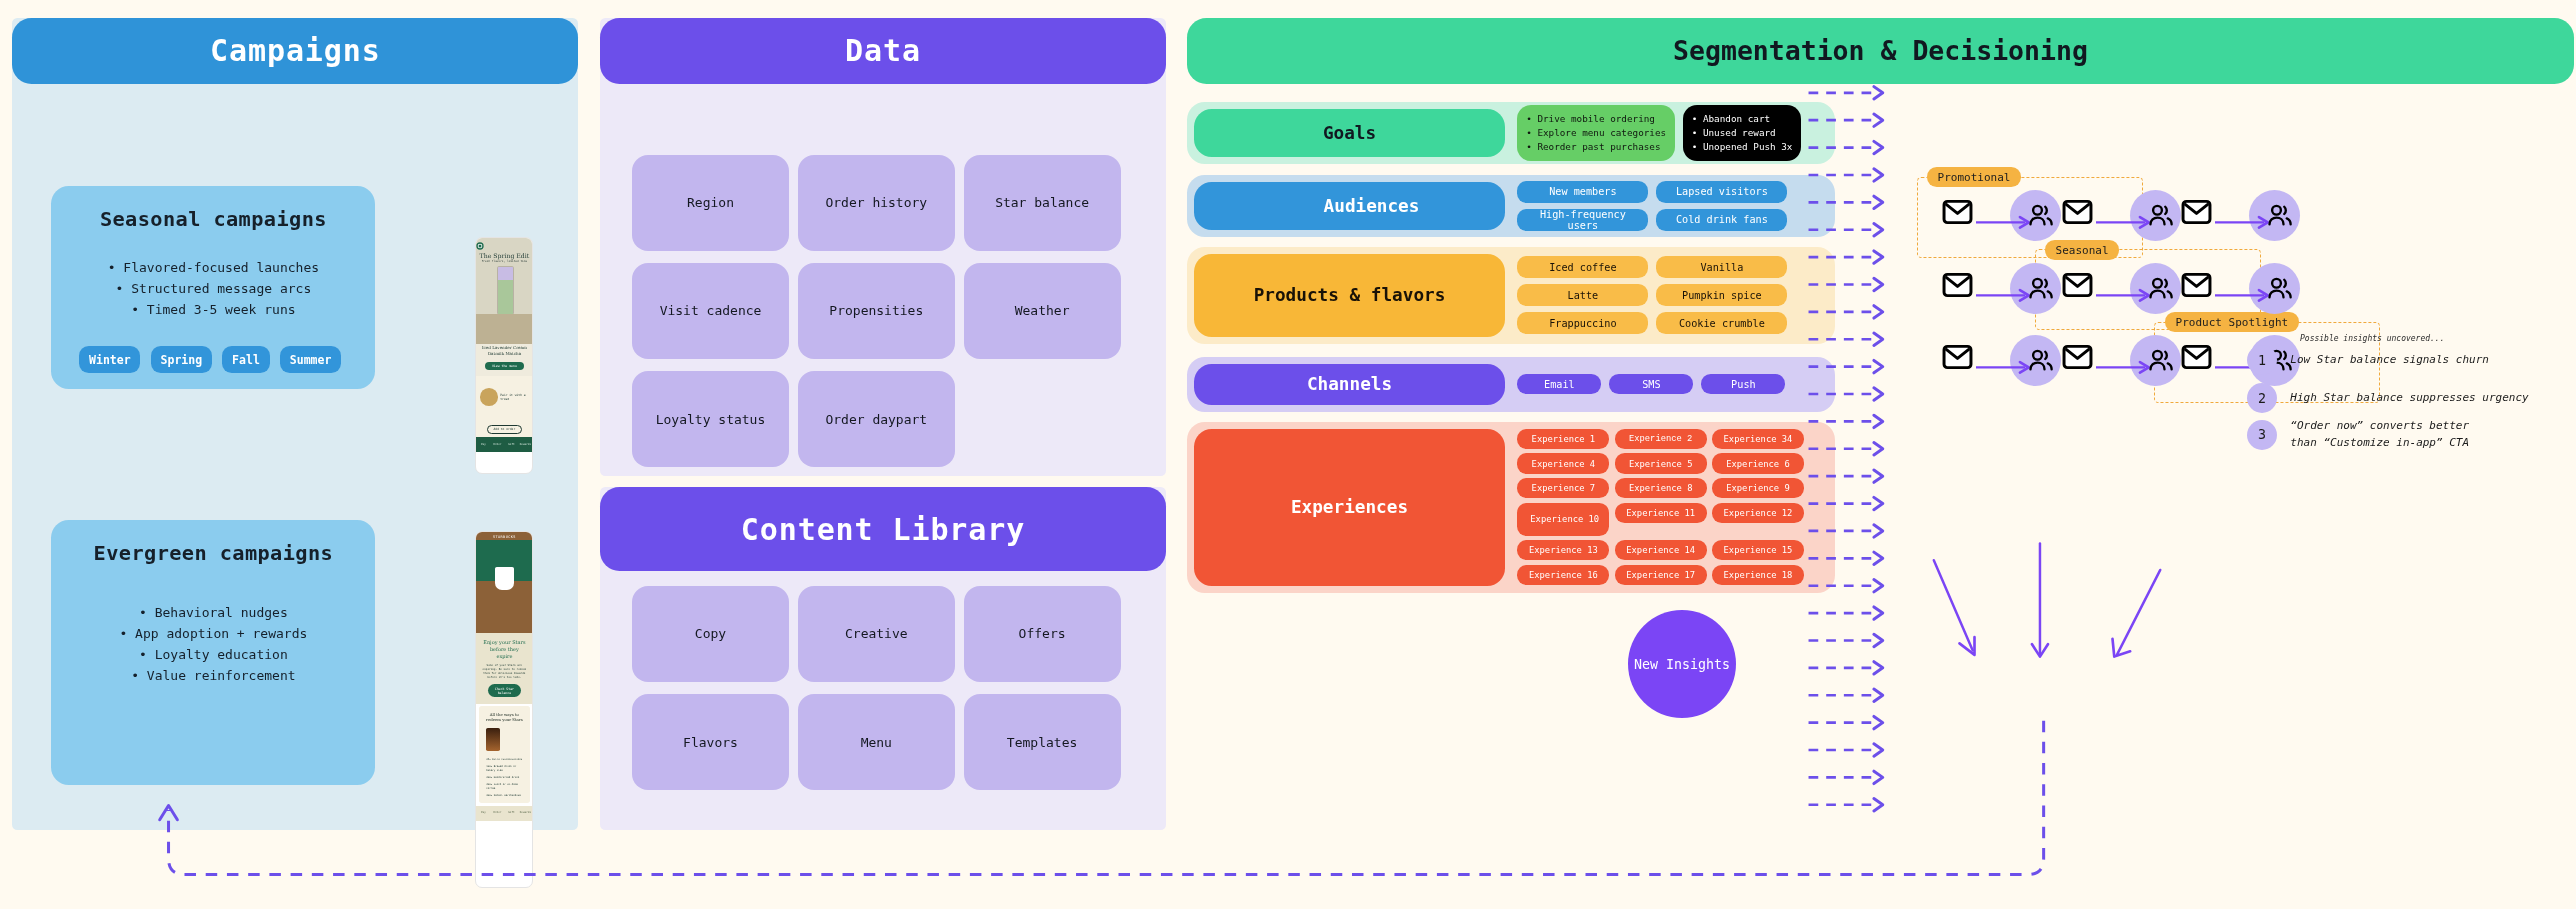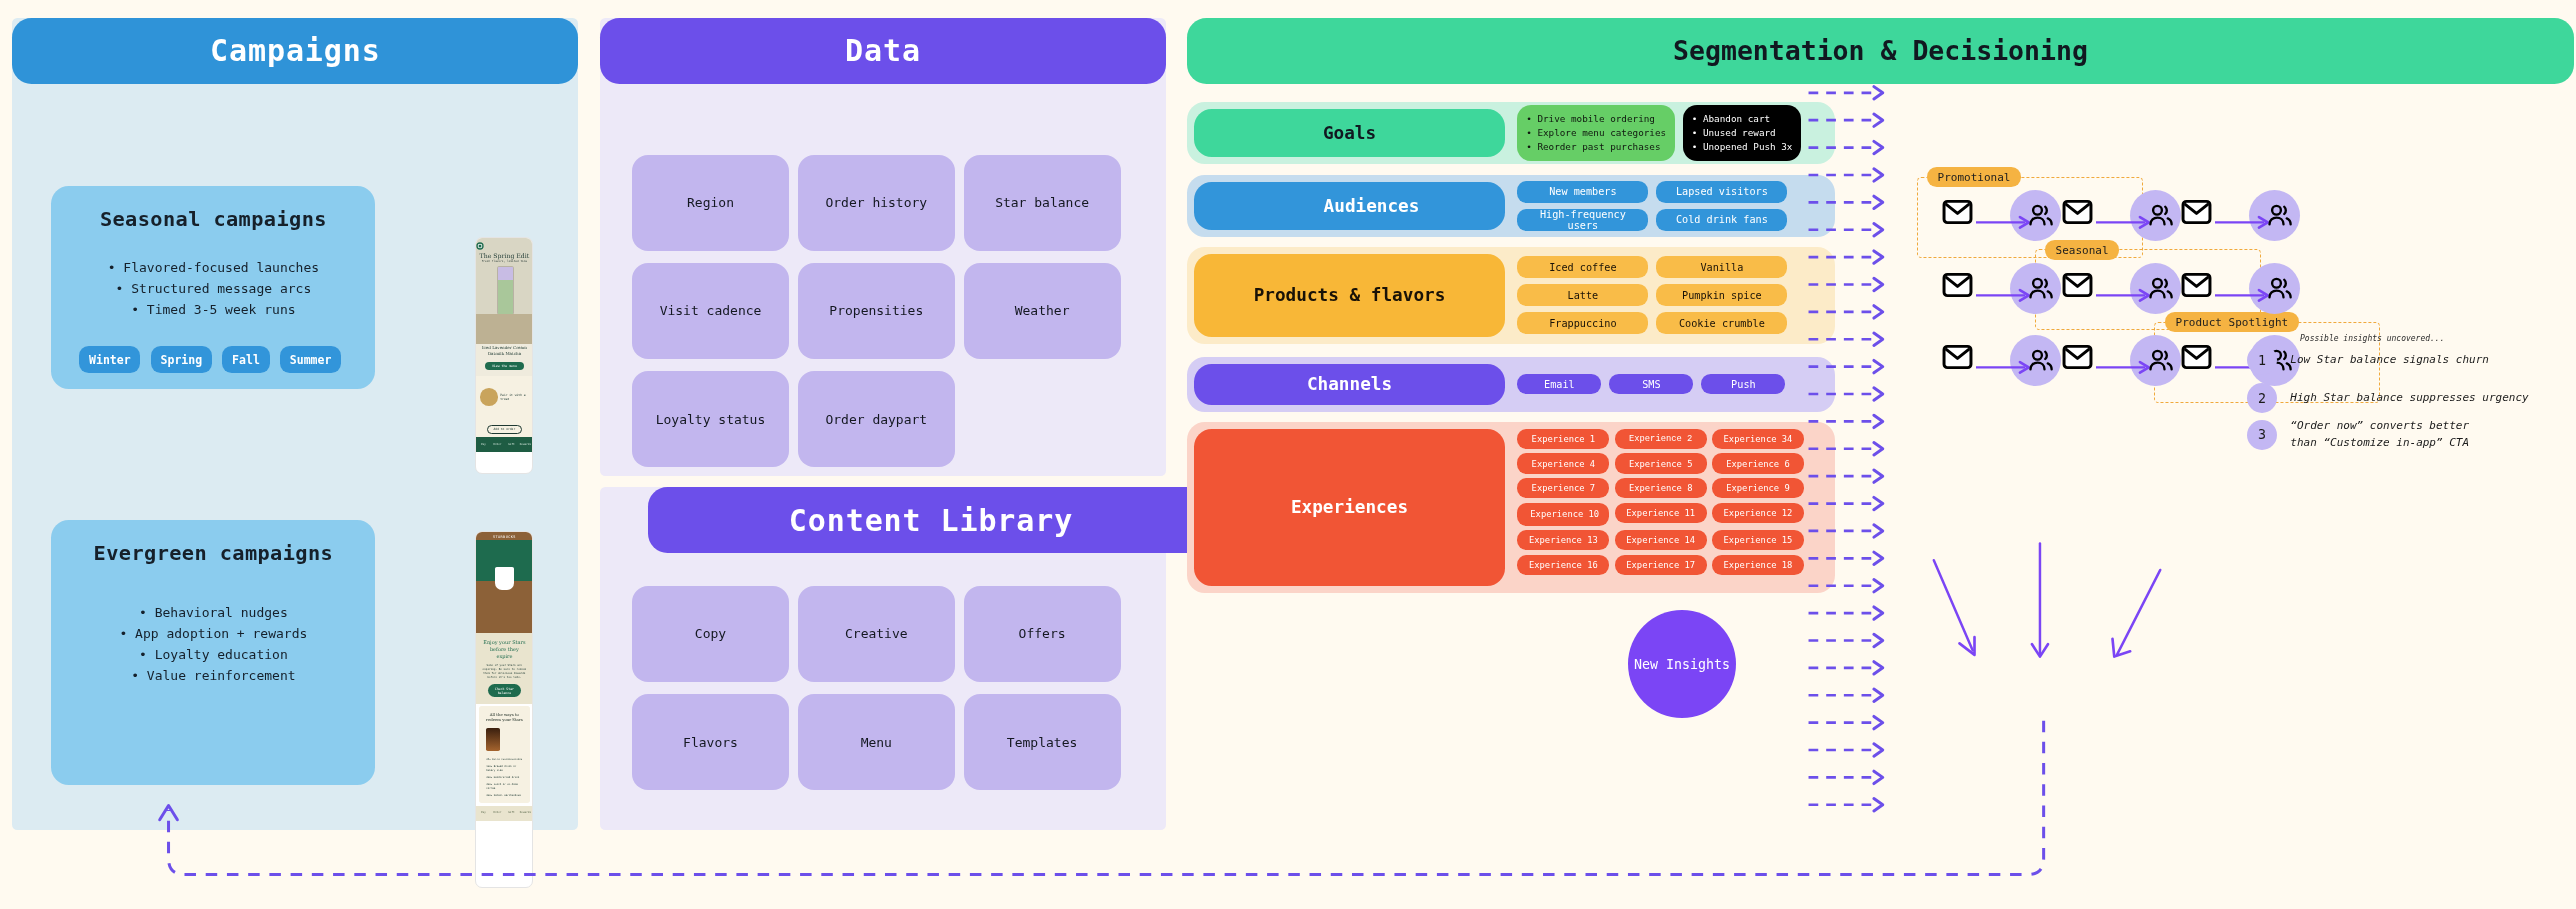--- a/index.html
+++ b/index.html
@@ -70,21 +70,21 @@
   }
   .hdr-data {
     position:absolute; left:0; top:0; width:566px; height:66px; background:#6C4FEA;text-align:right;
   }
   .col-lib {
     position: absolute; left: 600px; top: 487px;
     width: 566px; height: 343px;
     background: #EDE9F8; border-radius: 5.3px;
   }
   .hdr-lib {
-    position:absolute; left:0; top:0; width:566px; height:66px; background:#6C4FEA;margin-left:48px;
+    position:absolute; left:0; top:0; width:566px; height:84px; background:#6C4FEA;
   }
   .tile-grid {
     position:absolute; left: 32px; right: 32px; display:flex; flex-wrap:wrap;
     gap: 12.4px 8.8px;
   }
   .tile {
     width: 157px; height: 96px; background: #C2B6EE; border-radius: 16px;
     display:flex; align-items:center; justify-content:center; text-align:center;
     color:#141821; font-size:13px; line-height:1.35; padding: 0 7px;
   }
@@ -337,21 +337,21 @@
       <div class="chipwrap" style="width:301px; gap:4.4px 5.3px;">
         <div class="chip" style="width:92px;height:20.3px;background:#F15535;color:#fff;font-size:8.8px;">Experience 1</div>
         <div class="chip" style="width:92px;height:20.3px;background:#F15535;color:#fff;font-size:8.8px;font-family:Liberation Mono, monospace;">Experience 2</div>
         <div class="chip" style="width:92px;height:20.3px;background:#F15535;color:#fff;font-size:8.8px;">Experience 34</div>
         <div class="chip" style="width:92px;height:20.3px;background:#F15535;color:#fff;font-size:8.8px;">Experience 4</div>
         <div class="chip" style="width:92px;height:20.3px;background:#F15535;color:#fff;font-size:8.8px;">Experience 5</div>
         <div class="chip" style="width:92px;height:20.3px;background:#F15535;color:#fff;font-size:8.8px;">Experience 6</div>
         <div class="chip" style="width:92px;height:20.3px;background:#F15535;color:#fff;font-size:8.8px;">Experience 7</div>
         <div class="chip" style="width:92px;height:20.3px;background:#F15535;color:#fff;font-size:8.8px;">Experience 8</div>
         <div class="chip" style="width:92px;height:20.3px;background:#F15535;color:#fff;font-size:8.8px;">Experience 9</div>
-        <div class="chip" style="width:92px;height:23px;background:#F15535;color:#fff;font-size:8.8px;padding-left:8px;">Experience 10</div>
+        <div class="chip" style="width:92px;height:33px;background:#F15535;color:#fff;font-size:8.8px;padding-left:8px;">Experience 10</div>
         <div class="chip" style="width:92px;height:20.3px;background:#F15535;color:#fff;font-size:8.8px;">Experience 11</div>
         <div class="chip" style="width:92px;height:20.3px;background:#F15535;color:#fff;font-size:8.8px;">Experience 12</div>
         <div class="chip" style="width:92px;height:20.3px;background:#F15535;color:#fff;font-size:8.8px;">Experience 13</div>
         <div class="chip" style="width:92px;height:20.3px;background:#F15535;color:#fff;font-size:8.8px;">Experience 14</div>
         <div class="chip" style="width:92px;height:20.3px;background:#F15535;color:#fff;font-size:8.8px;">Experience 15</div>
         <div class="chip" style="width:92px;height:20.3px;background:#F15535;color:#fff;font-size:8.8px;">Experience 16</div>
         <div class="chip" style="width:92px;height:20.3px;background:#F15535;color:#fff;font-size:8.8px;">Experience 17</div>
         <div class="chip" style="width:92px;height:20.3px;background:#F15535;color:#fff;font-size:8.8px;">Experience 18</div>
       </div>
     </div>

